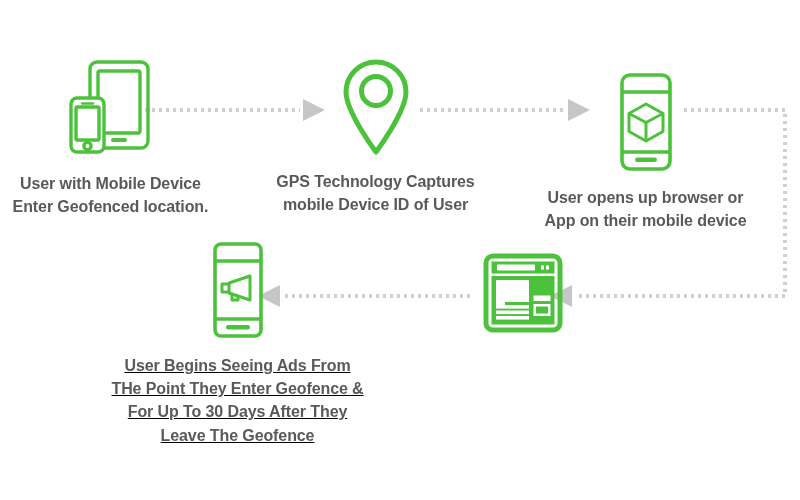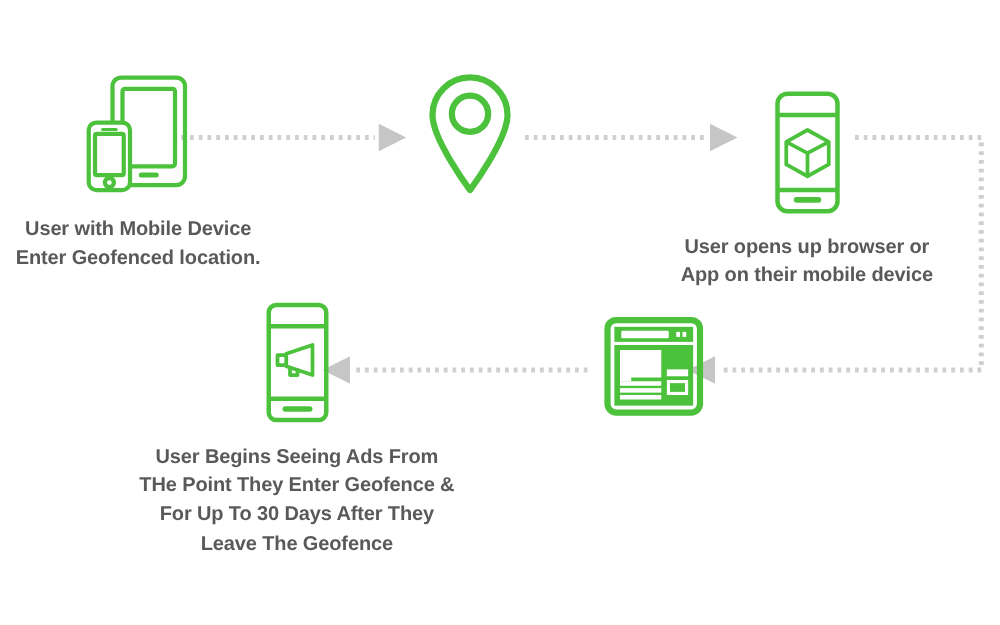--- a/index.html
+++ b/index.html
@@ -40,21 +40,21 @@
     font-weight: bold;
     line-height: 1.45;
     letter-spacing: -0.1px;
     white-space: pre-line;
   }
   
   #node-1 { left: 8px;   top: 52px;  width: 205px; }
   #node-2 { left: 268px; top: 52px;  width: 215px; }
   #node-3 { left: 533px; top: 68px;  width: 225px; }
   #node-4 { left: 398px; top: 248px; width: 250px; }
-  #node-5 { left: 100px; top: 240px; width: 275px; }
+  #node-5 { left: 100px; top: 240px; width: 275px; text-decoration: underline; }
 
   #node-1 .icon-box { height: 108px; }
   #node-2 .icon-box { height: 108px; }
   #node-3 .icon-box { height: 108px; }
   #node-4 .icon-box { height: 92px; }
   #node-5 .icon-box { height: 100px; }
 
   #node-1 .caption { margin-top: 12px; }
   #node-4 .caption { margin-top: 16px; }
   #node-5 .caption { margin-top: 14px; }
@@ -121,20 +121,22 @@
       <svg width="76" height="104" viewBox="0 0 76 104">
         <g fill="none" stroke="#4CC23C" stroke-width="5" stroke-linejoin="round">
           <path d="M 38 98
                    C 38 98 8 58 8 38
                    A 30 30 0 1 1 68 38
                    C 68 58 38 98 38 98 Z"></path>
           <circle cx="38" cy="37" r="14.5"></circle>
         </g>
       </svg>
     </div>
+    <div class="caption">GPS Technology Captures
+mobile Device ID of User</div>
   </div>
 
   <div class="node" id="node-3">
     <div class="icon-box">
       <svg width="74" height="104" viewBox="0 0 74 104">
         <g fill="none" stroke="#4CC23C" stroke-width="3.6">
           <rect x="13" y="5" width="48" height="94" rx="8" ry="8"></rect>
           <line x1="13" y1="22" x2="61" y2="22"></line>
           <line x1="13" y1="82" x2="61" y2="82"></line>
           <rect x="26" y="87.5" width="22" height="4.6" rx="2.3" ry="2.3" fill="#4CC23C" stroke="none"></rect>

